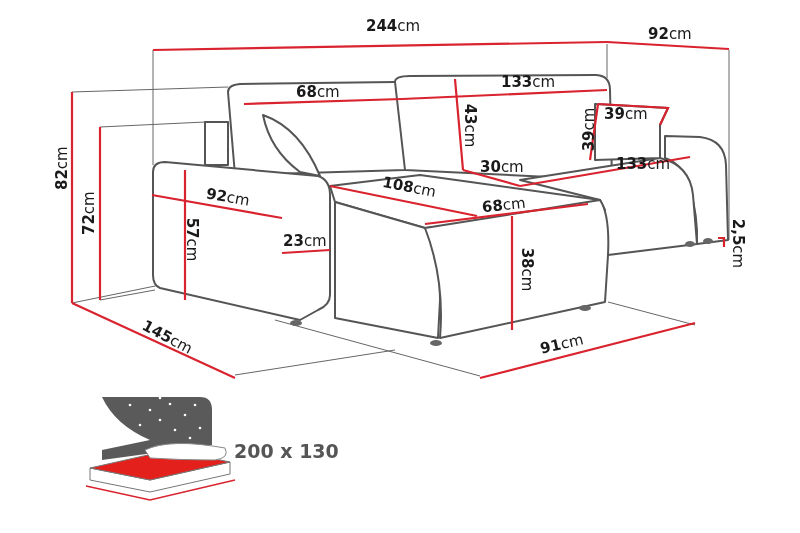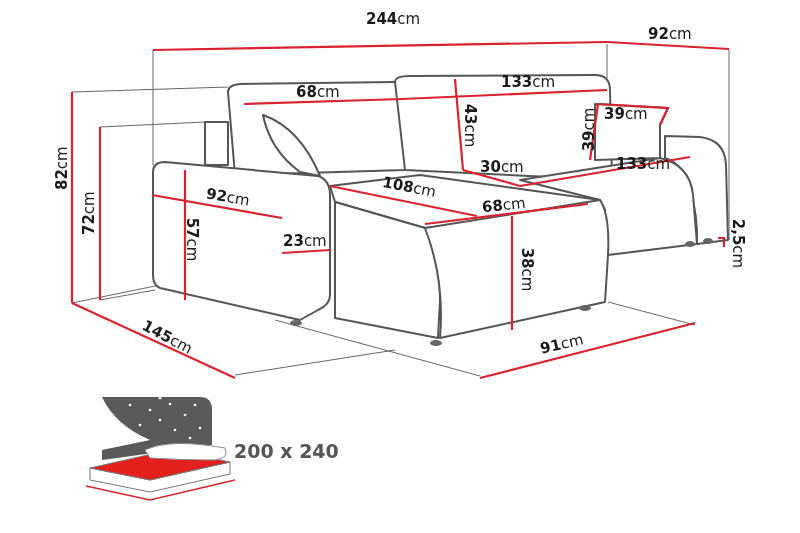--- a/index.html
+++ b/index.html
@@ -97,34 +97,34 @@
         <circle cx="190" cy="438" r="1.3"></circle>
         <circle cx="160" cy="398" r="1.3"></circle>
     </g>
     <path d="M90 468 L150 480 L230 462 L230 474 L150 492 L90 480 Z" fill="#fff" stroke="#777" stroke-width="1"></path>
     <path d="M90 468 L150 480 L230 462 L170 450 Z" fill="#e3201b" stroke="#777" stroke-width="1"></path>
     <path d="M145 450 Q170 438 225 448 Q230 458 215 460 Q180 460 150 458 Z" fill="#fff" stroke="#888" stroke-width="1"></path>
     <path d="M86 486 L150 500 L235 480" stroke="#d9232e" stroke-width="1.5" fill="none"></path>
   </g>
 </svg>
 
-<div class="lbl" style="left:366px;top:12px;"><b>244</b><span class="u">cm</span></div>
+<div class="lbl" style="left:366px;top:19px;"><b>244</b><span class="u">cm</span></div>
 <div class="lbl" style="left:648px;top:27px;"><b>92</b><span class="u">cm</span></div>
 <div class="lbl" style="left:296px;top:85px;"><b>68</b><span class="u">cm</span></div>
 <div class="lbl" style="left:501px;top:75px;"><b>133</b><span class="u">cm</span></div>
 <div class="lbl" style="left:448px;top:118px;transform:rotate(90deg);"><b>43</b><span class="u">cm</span></div>
 <div class="lbl" style="left:604px;top:107px;"><b>39</b><span class="u">cm</span></div>
 <div class="lbl" style="left:568px;top:122px;transform:rotate(-90deg);"><b>39</b><span class="u">cm</span></div>
 <div class="lbl" style="left:480px;top:160px;"><b>30</b><span class="u">cm</span></div>
 <div class="lbl" style="left:616px;top:157px;"><b>133</b><span class="u">cm</span></div>
 <div class="lbl" style="left:55px;top:190px;transform:rotate(-90deg);transform-origin:left top;"><b>82</b><span class="u">cm</span></div>
 <div class="lbl" style="left:82px;top:235px;transform:rotate(-90deg);transform-origin:left top;"><b>72</b><span class="u">cm</span></div>
 <div class="lbl" style="left:206px;top:190px;transform:rotate(10deg);"><b>92</b><span class="u">cm</span></div>
 <div class="lbl" style="left:170px;top:232px;transform:rotate(90deg);"><b>57</b><span class="u">cm</span></div>
 <div class="lbl" style="left:283px;top:234px;"><b>23</b><span class="u">cm</span></div>
 <div class="lbl" style="left:382px;top:180px;transform:rotate(11deg);"><b>108</b><span class="u">cm</span></div>
 <div class="lbl" style="left:482px;top:198px;transform:rotate(-6deg);"><b>68</b><span class="u">cm</span></div>
 <div class="lbl" style="left:505px;top:262px;transform:rotate(90deg);"><b>38</b><span class="u">cm</span></div>
 <div class="lbl" style="left:713px;top:236px;transform:rotate(90deg);"><b>2,5</b><span class="u">cm</span></div>
 <div class="lbl" style="left:140px;top:330px;transform:rotate(28deg);"><b>145</b><span class="u">cm</span></div>
 <div class="lbl" style="left:540px;top:337px;transform:rotate(-13deg);"><b>91</b><span class="u">cm</span></div>
 
-<div class="bed-label">200 x 240</div>
+<div class="bed-label">200 x 130</div>
 
 </body></html>

